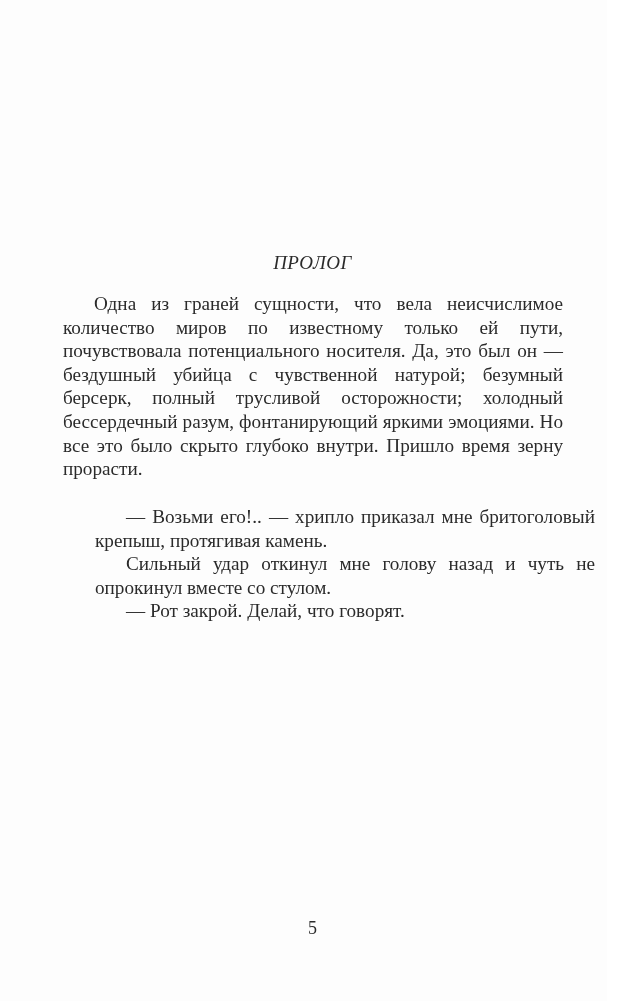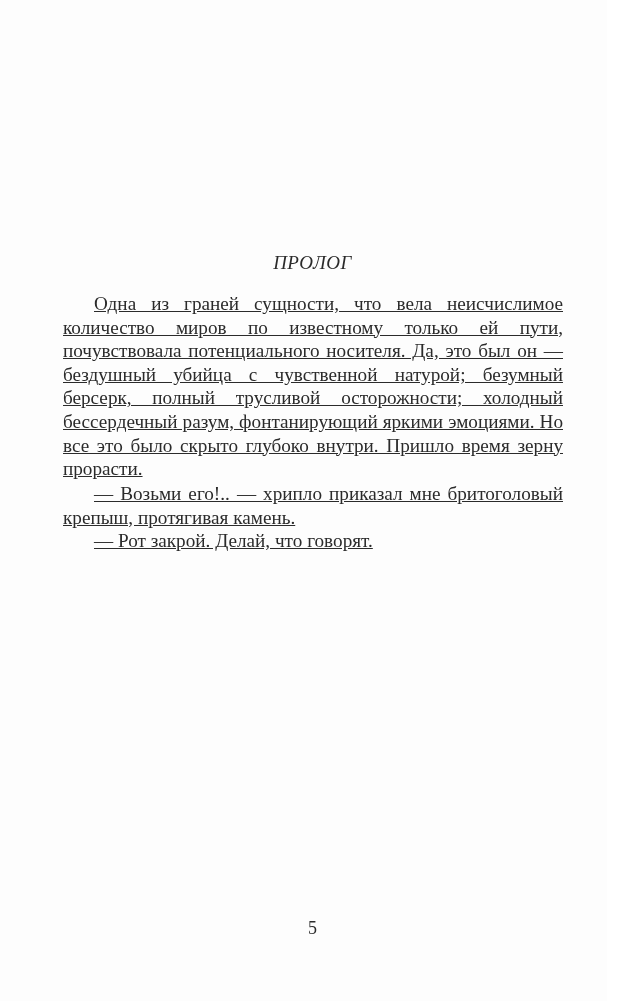--- a/index.html
+++ b/index.html
@@ -40,24 +40,23 @@
       font-size: 19.2px;
       line-height: 23.6px;
       text-align: justify;
       color: #2b2b2b;
     }
     .text-block p {
       margin: 0;
       text-indent: 31px;
       text-align: justify;
       text-align-last: left;
-      text-decoration: underline;
     }
     .block-1 { top: 292px; }
-    .block-2 { top: 482px; }
+    .block-2 { top: 505px; margin-left: 32px; }
     .page-number {
       position: absolute;
       top: 918px;
       left: 0;
       width: 625px;
       text-align: center;
       font-size: 18px;
       color: #2b2b2b;
     }
   </style>
@@ -67,18 +66,19 @@
 <div class="page">
 
   <div class="title">ПРОЛОГ</div>
 
   <div class="text-block block-1">
     <p>Одна из граней сущности, что вела неисчислимое количество миров по известному только ей пути, почувствовала потенциального носителя. Да, это был он — бездушный убийца с чувственной натурой; безумный берсерк, полный трусливой осторожности; холодный бессердечный разум, фонтанирующий яркими эмоциями. Но все это было скрыто глубоко внутри. Пришло время зерну прорасти.</p>
   </div>
 
   <div class="text-block block-2">
     <p>— Возьми его!.. — хрипло приказал мне бритоголовый крепыш, протягивая камень.</p>
+    <p>Сильный удар откинул мне голову назад и чуть не опрокинул вместе со стулом.</p>
     <p>— Рот закрой. Делай, что говорят.</p>
   </div>
 
   <div class="page-number">5</div>
 
 </div>
 
 </body></html>

